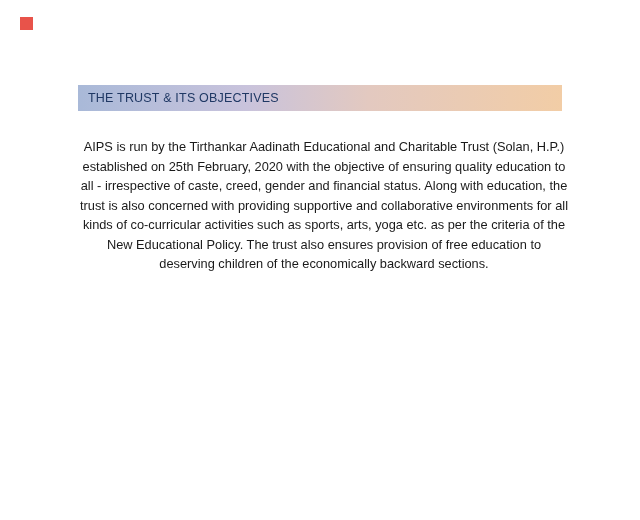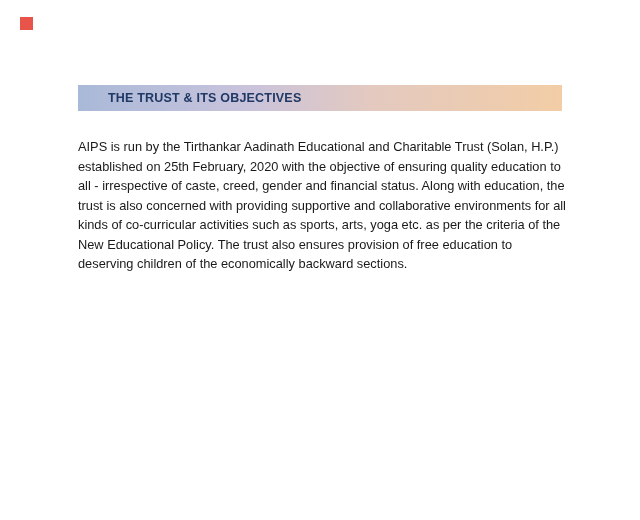--- a/index.html
+++ b/index.html
@@ -36,35 +36,34 @@
     height: 26px;
     display: flex;
     align-items: center;
     padding-left: 10px;
     
     background: linear-gradient(90deg, #a9b9d8 0%, #c9c3dc 35%, #e3c9c0 60%, #f2cda6 100%);
   }
 
   .header-title {
     font-size: 12.5px;
-    font-weight: bold;
+    font-weight: normal;
     color: #1f3864; 
     letter-spacing: 0.2px;
-    margin-left: 20px;
   }
 
   .body-text {
     position: absolute;
     left: 78px;
     top: 137px;
     width: 492px;
     font-size: 12.8px;
     line-height: 19.5px;
     color: #1a1a1a;
-    text-align: left;
+    text-align: center;
   }
 </style>
 </head>
 <body>
 
 <div class="page" style="background: rgb(255, 255, 255);">
 
   <div class="corner-square" style="background: rgb(232, 83, 74);"></div>
 
   <div class="header-banner" style="background: linear-gradient(90deg, rgb(169, 185, 216) 0%, rgb(201, 195, 220) 35%, rgb(227, 201, 192) 60%, rgb(242, 205, 166) 100%);">

